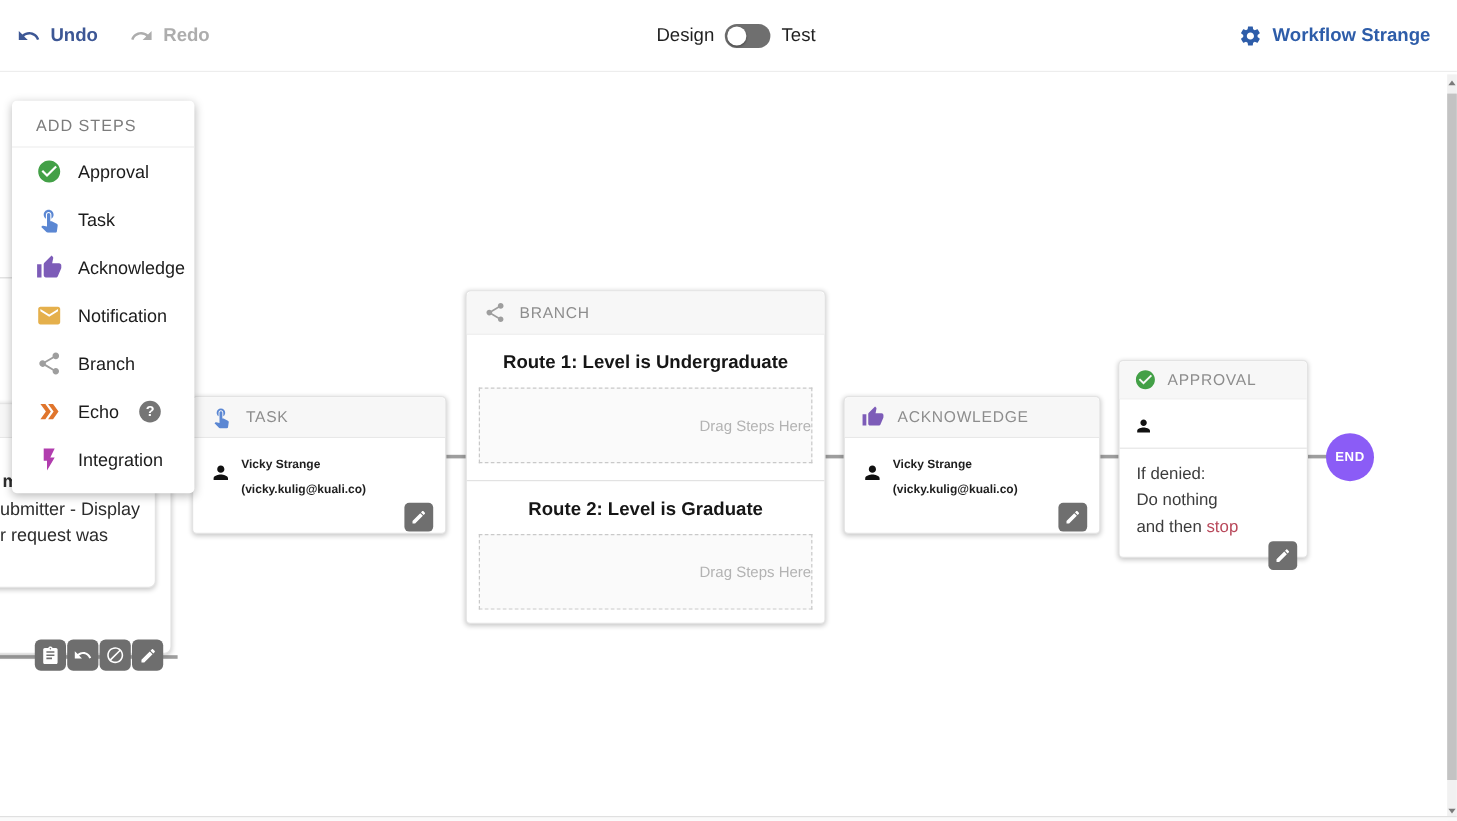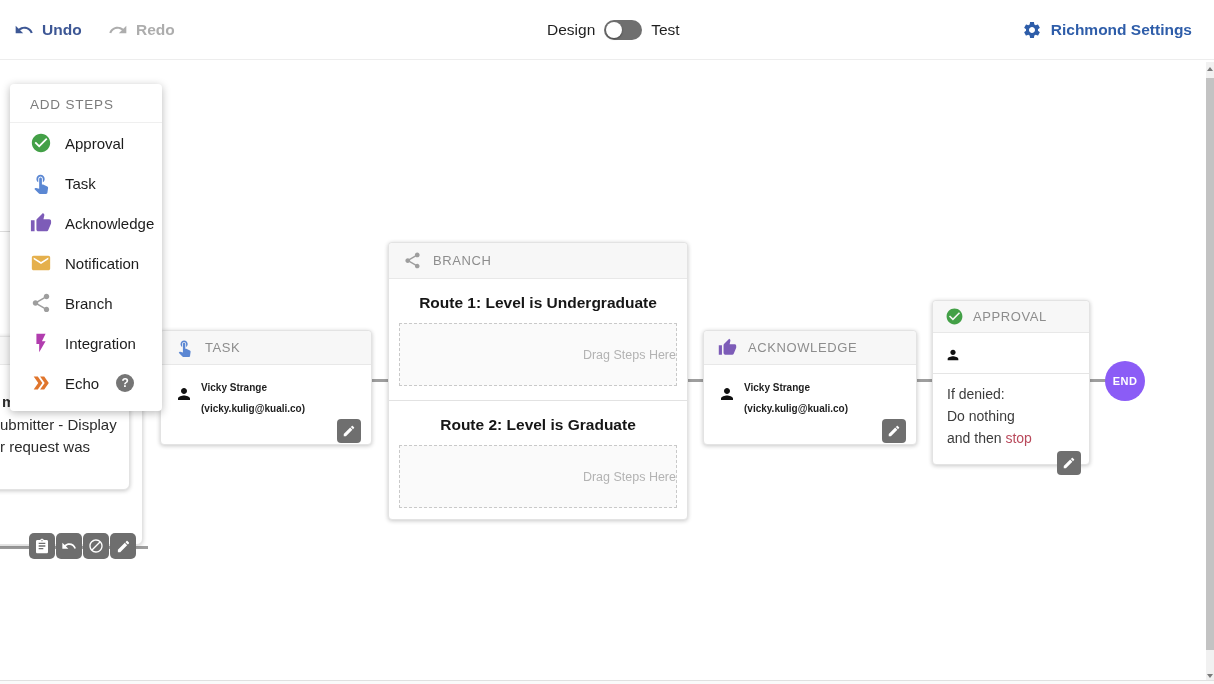--- a/index.html
+++ b/index.html
@@ -125,21 +125,21 @@
       </div>
     <span class="mode-label">Test</span>
   </div>
 
   <div class="tb-settings">
     <span class="icon">
       <svg width="20" height="20" viewBox="0 0 24 24">
           <path fill="#2e5da9" d="M19.14 12.94c.04-.3.06-.61.06-.94 0-.32-.02-.64-.07-.94l2.03-1.58c.18-.14.23-.41.12-.61l-1.92-3.32c-.12-.22-.37-.29-.59-.22l-2.39.96c-.5-.38-1.03-.7-1.62-.94l-.36-2.54c-.04-.24-.24-.41-.48-.41h-3.84c-.24 0-.43.17-.47.41l-.36 2.54c-.59.24-1.13.57-1.62.94l-2.39-.96c-.22-.08-.47 0-.59.22L2.74 8.87c-.12.21-.08.47.12.61l2.03 1.58c-.05.3-.09.63-.09.94s.02.64.07.94l-2.03 1.58c-.18.14-.23.41-.12.61l1.92 3.32c.12.22.37.29.59.22l2.39-.96c.5.38 1.03.7 1.62.94l.36 2.54c.05.24.24.41.48.41h3.84c.24 0 .44-.17.47-.41l.36-2.54c.59-.24 1.13-.56 1.62-.94l2.39.96c.22.08.47 0 .59-.22l1.92-3.32c.12-.22.07-.47-.12-.61l-2.01-1.58zM12 15.6c-1.98 0-3.6-1.62-3.6-3.6s1.62-3.6 3.6-3.6 3.6 1.62 3.6 3.6-1.62 3.6-3.6 3.6z"></path>
         </svg>
     </span>
-    <span>Richmond Settings</span>
+    <span>Workflow Strange</span>
   </div>
 </div>
 
 <div class="canvas">
 
   <div class="conn" style="left:148px; top:319px; width:977px;"></div>
   <div class="conn" style="left:0; top:486px; width:148px;"></div>
   <div class="edge-line-frag"></div>
 
   <div class="hidden-card-b"></div>
@@ -327,35 +327,35 @@
         <svg width="22" height="22" viewBox="0 0 24 24">
             <path fill="#9e9e9e" d="M18 16.08c-.76 0-1.44.3-1.96.77L8.91 12.7c.05-.23.09-.46.09-.7s-.04-.47-.09-.7l7.05-4.11c.54.5 1.25.81 2.04.81 1.66 0 3-1.34 3-3s-1.34-3-3-3-3 1.34-3 3c0 .24.04.47.09.7L8.04 9.81C7.5 9.31 6.79 9 6 9c-1.66 0-3 1.34-3 3s1.34 3 3 3c.79 0 1.5-.31 2.04-.81l7.12 4.16c-.05.21-.08.43-.08.65 0 1.61 1.31 2.92 2.92 2.92 1.61 0 2.92-1.31 2.92-2.92s-1.31-2.92-2.92-2.92z"></path>
           </svg>
       </span>
       <span>Branch</span>
     </div>
 
     <div class="menu-item">
       <span class="icon">
         <svg width="22" height="22" viewBox="0 0 24 24">
-            <path fill="#b13dae" d="M7 2v11h3v9l7-12h-4l4-8z"></path>
-          </svg>
-      </span>
-      <span>Integration</span>
-    </div>
-
-    <div class="menu-item">
-      <span class="icon">
-        <svg width="22" height="22" viewBox="0 0 24 24">
             <path fill="#e0752c" d="M15.5 5H11l5 7-5 7h4.5l5-7z"></path>
             <path fill="#e0752c" d="M8.5 5H4l5 7-5 7h4.5l5-7z"></path>
           </svg>
       </span>
       <span>Echo</span>
       <span class="help-badge">?</span>
+    </div>
+
+    <div class="menu-item">
+      <span class="icon">
+        <svg width="22" height="22" viewBox="0 0 24 24">
+            <path fill="#b13dae" d="M7 2v11h3v9l7-12h-4l4-8z"></path>
+          </svg>
+      </span>
+      <span>Integration</span>
     </div>
   </div>
 </div>
 
 <div class="vscroll">
   <div class="arrow-up"></div>
   <div class="thumb"></div>
   <div class="arrow-down"></div>
 </div>
 <div class="hscroll"></div>

